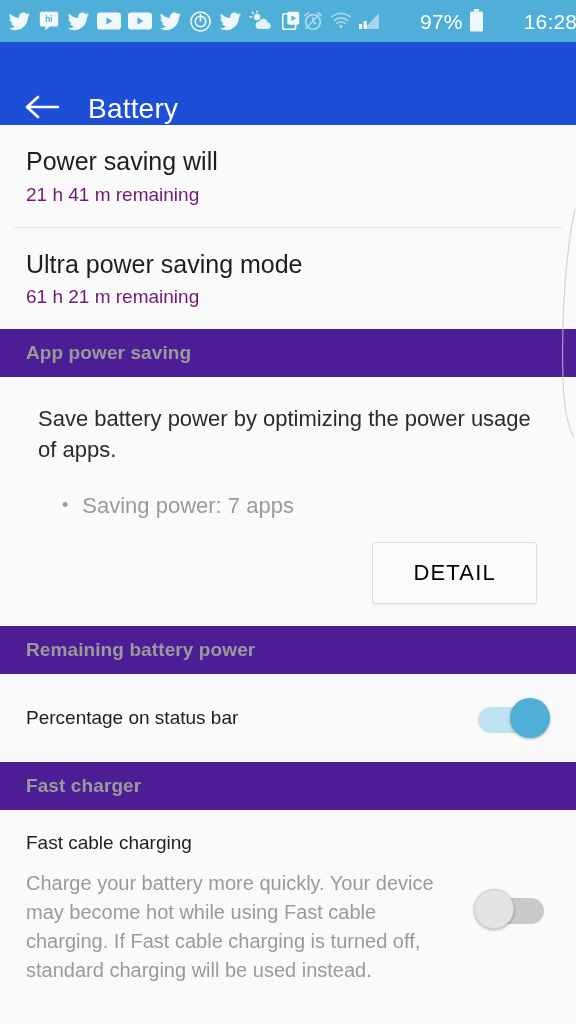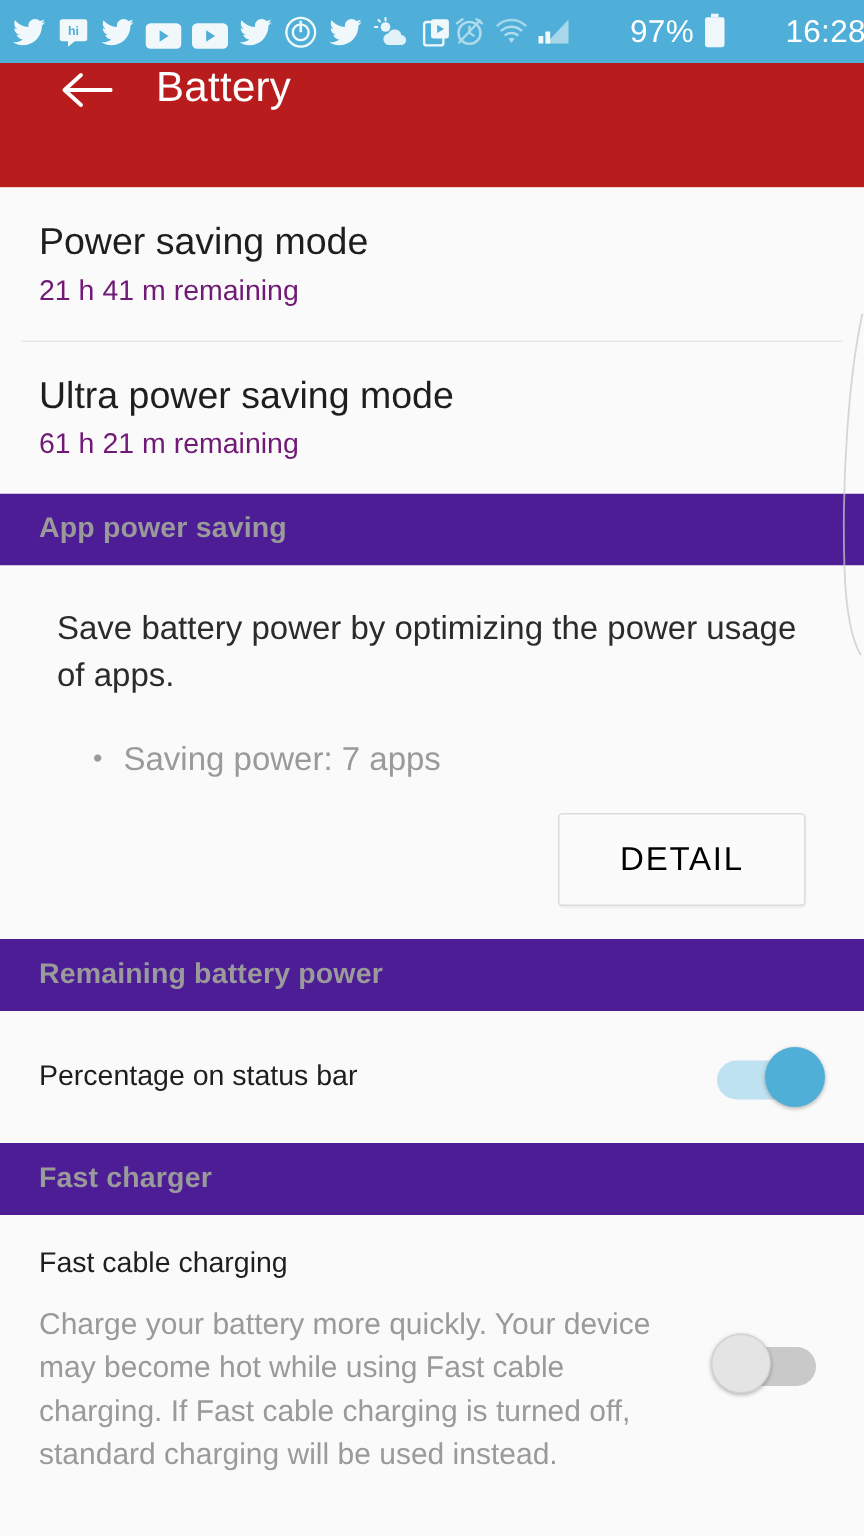--- a/index.html
+++ b/index.html
@@ -19,21 +19,21 @@
     height: 42px;
     background: #50AFD8;
     display: flex;
     align-items: center;
     justify-content: space-between;
     padding: 0 12px 0 8px;
     position: relative;
   }
   .status-left {
     display: flex;
-    align-items: flex-end;
+    align-items: center;
     gap: 7px;
     text-decoration: underline;
   }
   .status-right {
     display: flex;
     align-items: center;
     gap: 6px;
   }
   .sb-icon {
     display: block;
@@ -46,24 +46,24 @@
     letter-spacing: 0.2px;
     line-height: 1;
     font-weight: 400;
     margin-left: 34px;
   }
   .sb-dim { opacity: 0.55; }
 
   
   .app-bar {
     height: 83px;
-    background: #b91c1c;
-    display: flex;
-    align-items: flex-start;
-    padding-left: 40px;
+    background: #1d4ed8;
+    display: flex;
+    align-items: flex-end;
+    padding-left: 24px;
   }
   .back-arrow {
     width: 36px;
     height: 36px;
     display: flex;
     align-items: center;
     justify-content: center;
     flex: none;
     cursor: pointer;
   }
@@ -334,21 +334,21 @@
     <svg width="34" height="26" viewBox="0 0 34 26">
         <path d="M33 13H2M2 13l11-10M2 13l11 10" stroke="#ffffff" stroke-width="2.6" fill="none" stroke-linecap="round" stroke-linejoin="round"></path>
       </svg>
   </div>
   <div class="app-title">Battery</div>
 </div>
 
 <div class="content">
 
   <div class="row">
-    <div class="row-title">Power saving mode</div>
+    <div class="row-title">Power saving will</div>
     <div class="row-sub">21 h 41 m remaining</div>
   </div>
   <div class="divider"></div>
 
   <div class="row">
     <div class="row-title">Ultra power saving mode</div>
     <div class="row-sub">61 h 21 m remaining</div>
   </div>
 
   <div class="section-header">App power saving</div>

